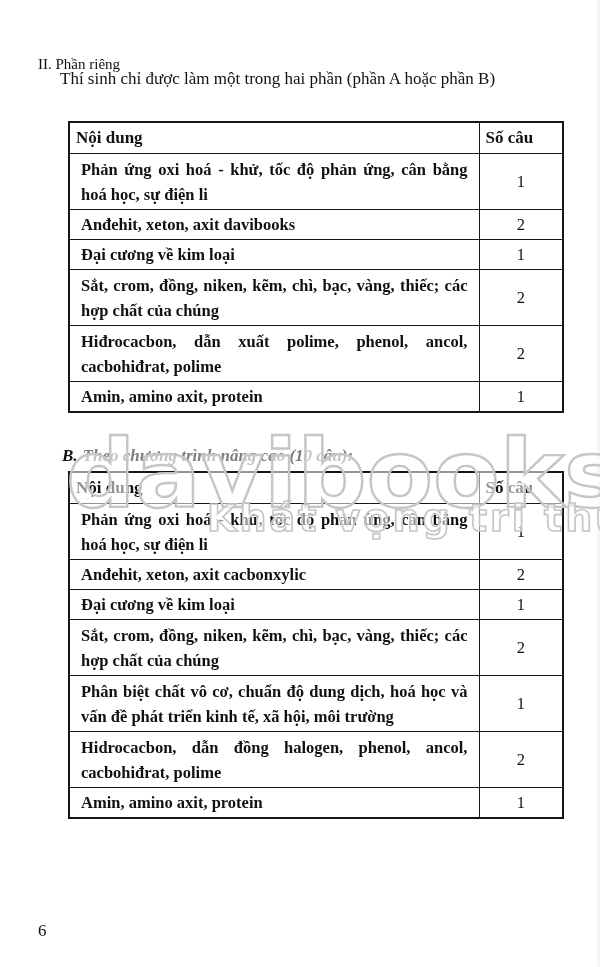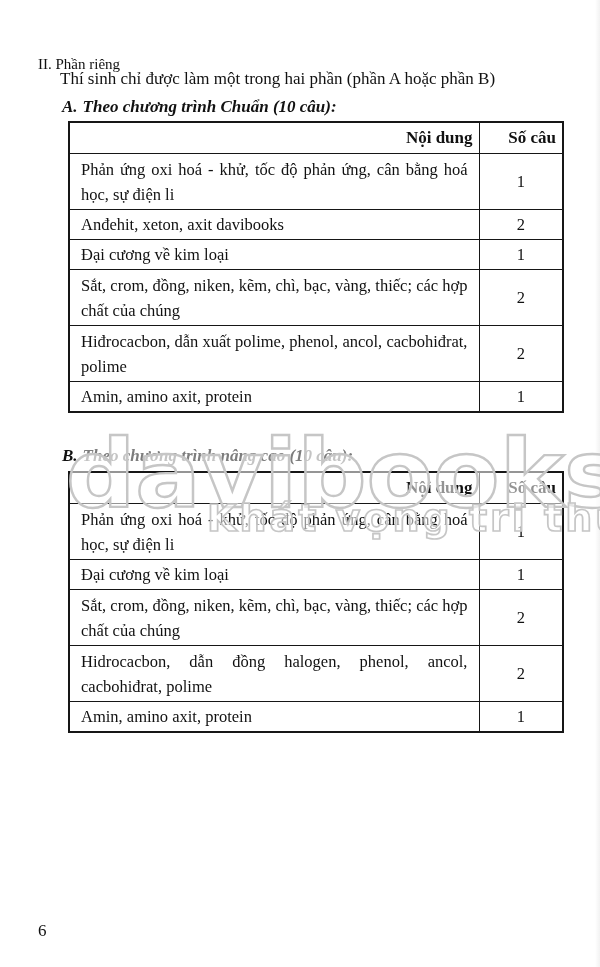--- a/index.html
+++ b/index.html
@@ -40,27 +40,28 @@
   #table-a{top:121px;}
   #table-b{top:471px;}
   table.grid col.c-content{width:410px;}
   table.grid col.c-count{width:84px;}
   table.grid th,table.grid td{
     border:1.6px solid #161616;
     vertical-align:middle;
   }
   table.grid{border:2px solid #161616;}
   table.grid th{
-    font-weight:bold;text-align:right;
+    font-weight:bold;text-align:left;
     padding:3px 6px;height:24px;font-size:17px;
   }
   table.grid td.cell-content{
     padding:2px 11px;
     text-align:justify;
     line-height:25px;
+    font-weight:bold;
   }
   table.grid td.cell-count{
     text-align:center;
     padding:2px 4px;
   }
   table.grid tr.single td{height:25px;}
   table.grid tr.double td{height:51px;}
 
   .page-number{
     position:absolute;left:38px;top:921px;
@@ -88,23 +89,20 @@
 </style>
 </head>
 <body>
 
 <div class="page">
 
   <div class="section-title">II. Phần riêng</div>
 
   <div class="intro">Thí sinh chỉ được làm một trong hai phần (phần A hoặc phần B)</div>
 
-  <div class="tbl-heading" id="heading-a">
-    <span class="prefix">A.</span><span>Theo chương trình Chuẩn (10 câu):</span>
-  </div>
 
   <table class="grid" id="table-a">
     <colgroup>
         <col class="c-content">
         <col class="c-count">
       </colgroup>
     <tbody>
       <tr>
         <th>Nội dung</th>
         <th>Số câu</th>
@@ -148,26 +146,34 @@
     <tbody>
       <tr>
         <th>Nội dung</th>
         <th>Số câu</th>
       </tr>
       <tr class="double">
         <td class="cell-content">Phản ứng oxi hoá - khử, tốc độ phản ứng, cân bằng hoá học, sự điện li</td>
         <td class="cell-count">1</td>
       </tr>
       <tr class="single">
+        <td class="cell-content">Anđehit, xeton, axit cacbonxylic</td>
+        <td class="cell-count">2</td>
+      </tr>
+      <tr class="single">
         <td class="cell-content">Đại cương về kim loại</td>
         <td class="cell-count">1</td>
       </tr>
       <tr class="double">
         <td class="cell-content">Sắt, crom, đồng, niken, kẽm, chì, bạc, vàng, thiếc; các hợp chất của chúng</td>
         <td class="cell-count">2</td>
+      </tr>
+      <tr class="double">
+        <td class="cell-content">Phân biệt chất vô cơ, chuẩn độ dung dịch, hoá học và vấn đề phát triển kinh tế, xã hội, môi trường</td>
+        <td class="cell-count">1</td>
       </tr>
       <tr class="double">
         <td class="cell-content">Hidrocacbon, dẫn đồng halogen, phenol, ancol, cacbohiđrat, polime</td>
         <td class="cell-count">2</td>
       </tr>
       <tr class="single">
         <td class="cell-content">Amin, amino axit, protein</td>
         <td class="cell-count">1</td>
       </tr>
     </tbody>

